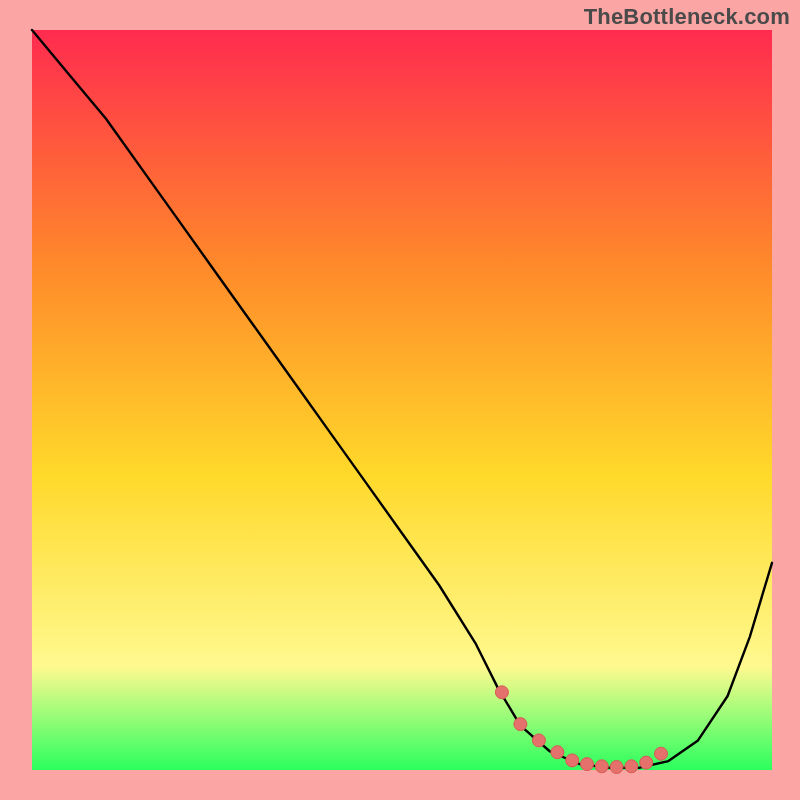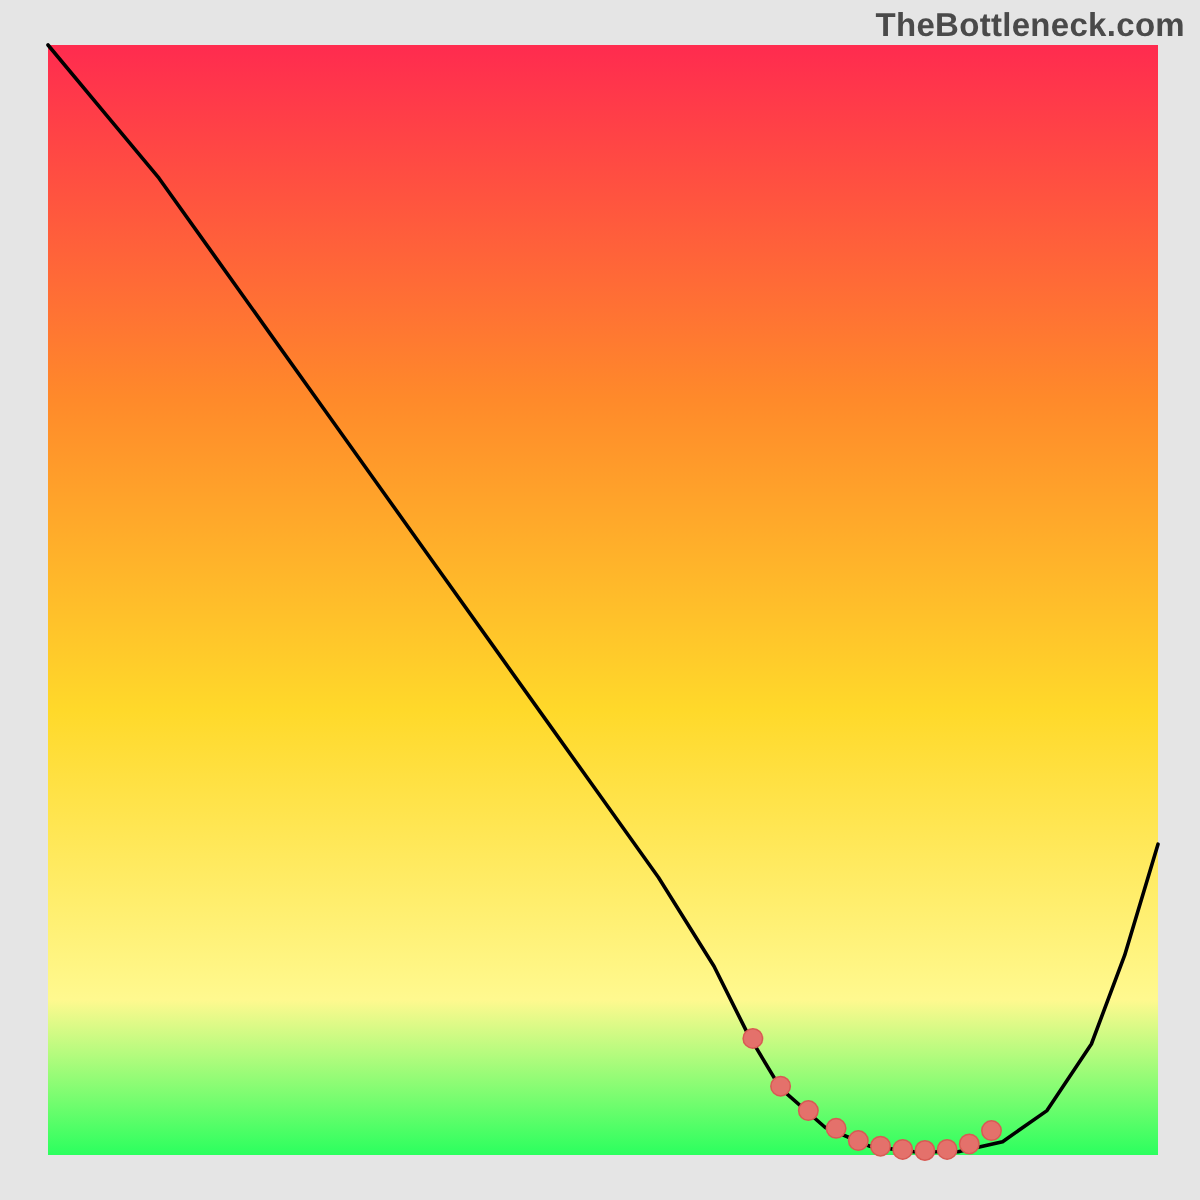--- a/index.html
+++ b/index.html
@@ -8,21 +8,21 @@
     width: 800px;
     height: 800px;
     background: #000;
     overflow: hidden;
     font-family: Arial, Helvetica, sans-serif;
   }
   .stage {
     position: relative;
     width: 800px;
     height: 800px;
-    background: #e5e5e5;
+    background: #fca5a5;
   }
   .watermark {
     position: absolute;
     top: 4px;
     right: 10px;
     color: #4a4a4a;
     font-size: 22px;
     font-weight: 600;
     letter-spacing: 0.2px;
     user-select: none;

